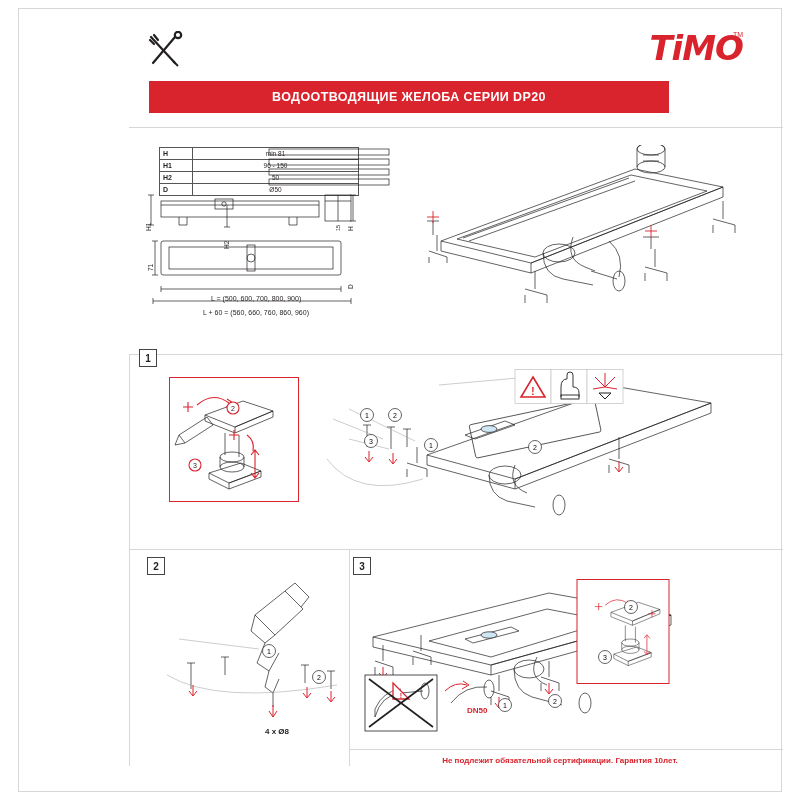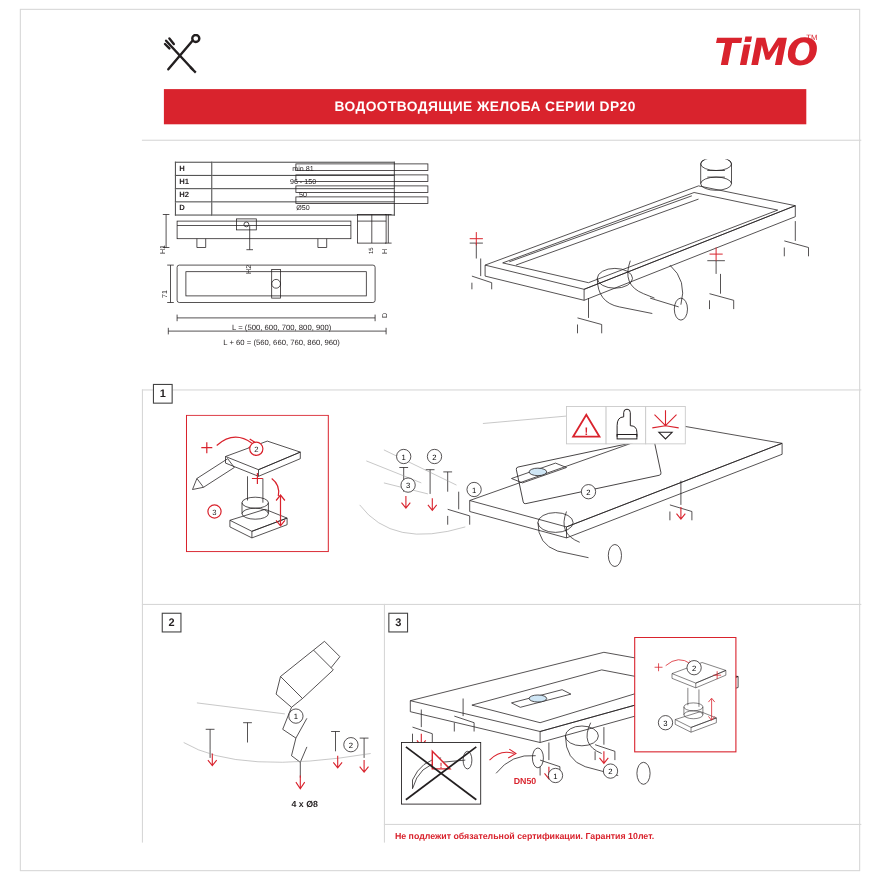--- a/index.html
+++ b/index.html
@@ -61,21 +61,21 @@
     right: 0;
     top: 0;
     font-size: 7px;
     color: #d9232d;
   }
 
   .title-bar {
     position: absolute;
     left: 130px;
     top: 72px;
-    width: 584px;
+    width: 520px;
     height: 32px;
     background: #d9232d;
     color: #ffffff;
     display: flex;
     align-items: center;
     justify-content: center;
   }
   .title-bar span {
     font-size: 12.5px;
     font-weight: bold;
@@ -152,20 +152,21 @@
   .dim-note {
     position: absolute;
     font-size: 7px;
     white-space: nowrap;
   }
   .footer-wrap {
     position: absolute;
     left: 340px;
     right: 20px;
     bottom: 26px;
+    text-align: center;
     font-size: 8px;
     font-weight: bold;
     color: #d9232d;
   }
   svg { display: block; }
 </style>
 </head>
 <body>
 
 <div class="page">

